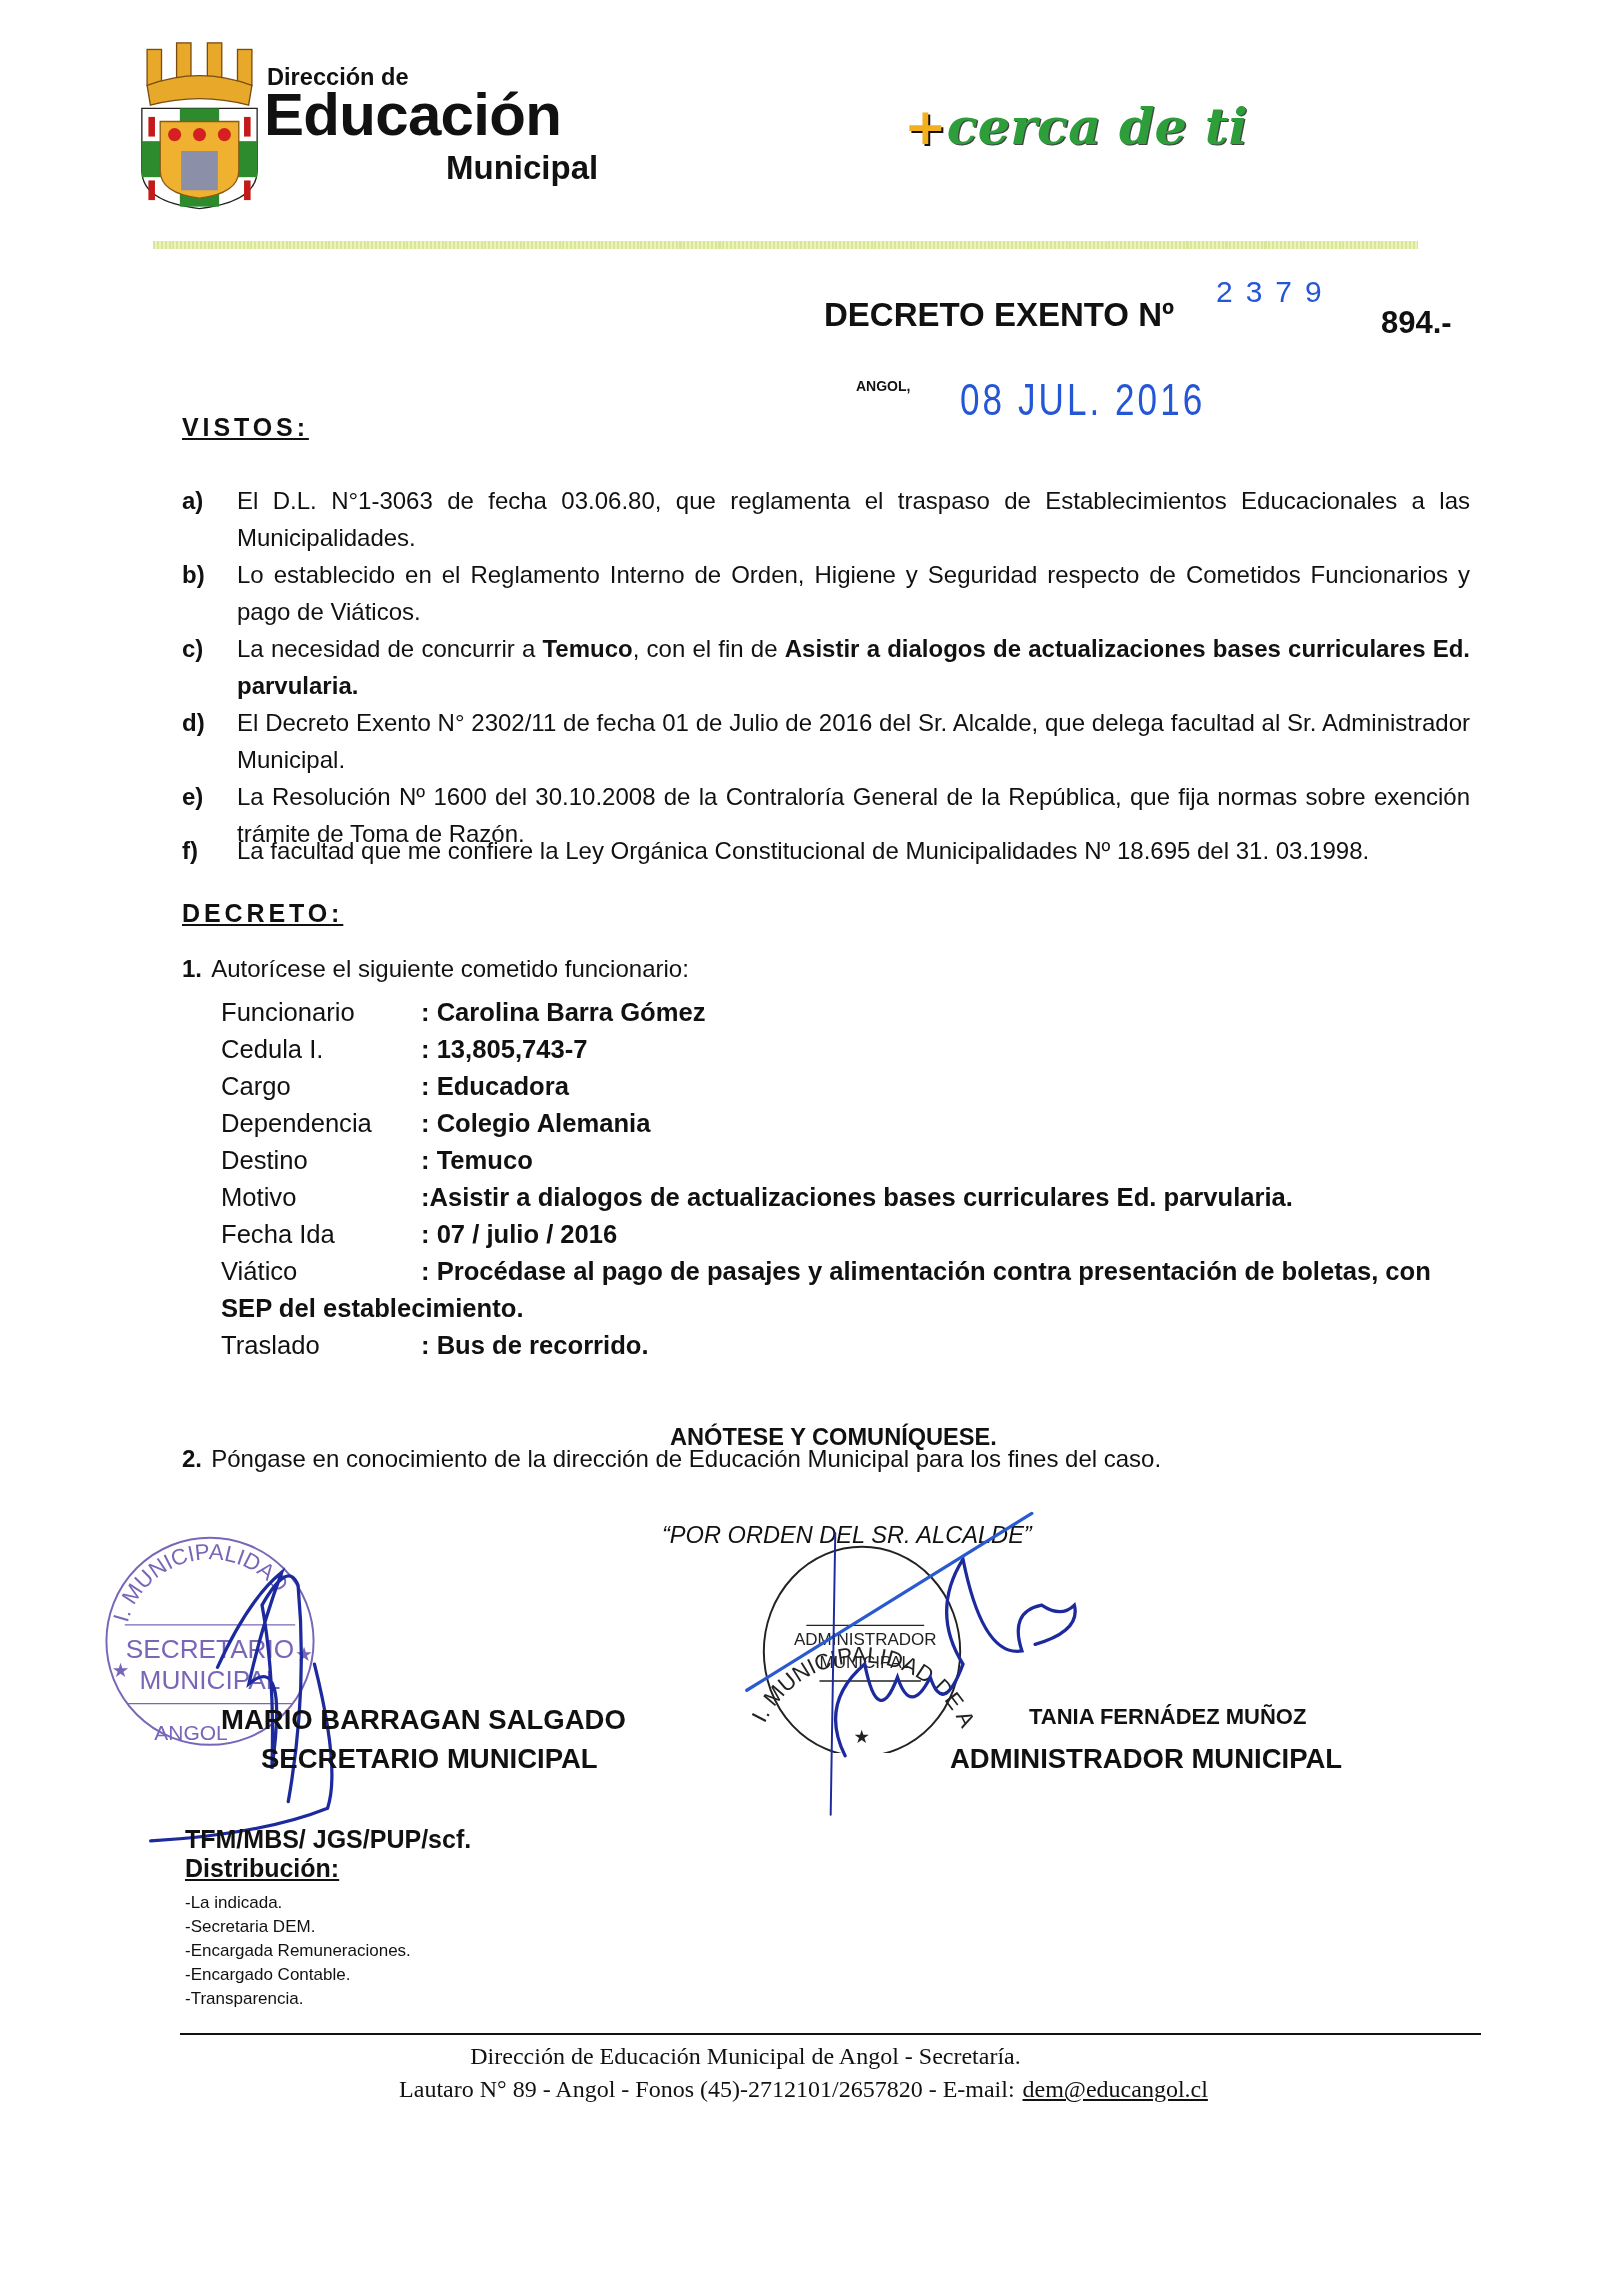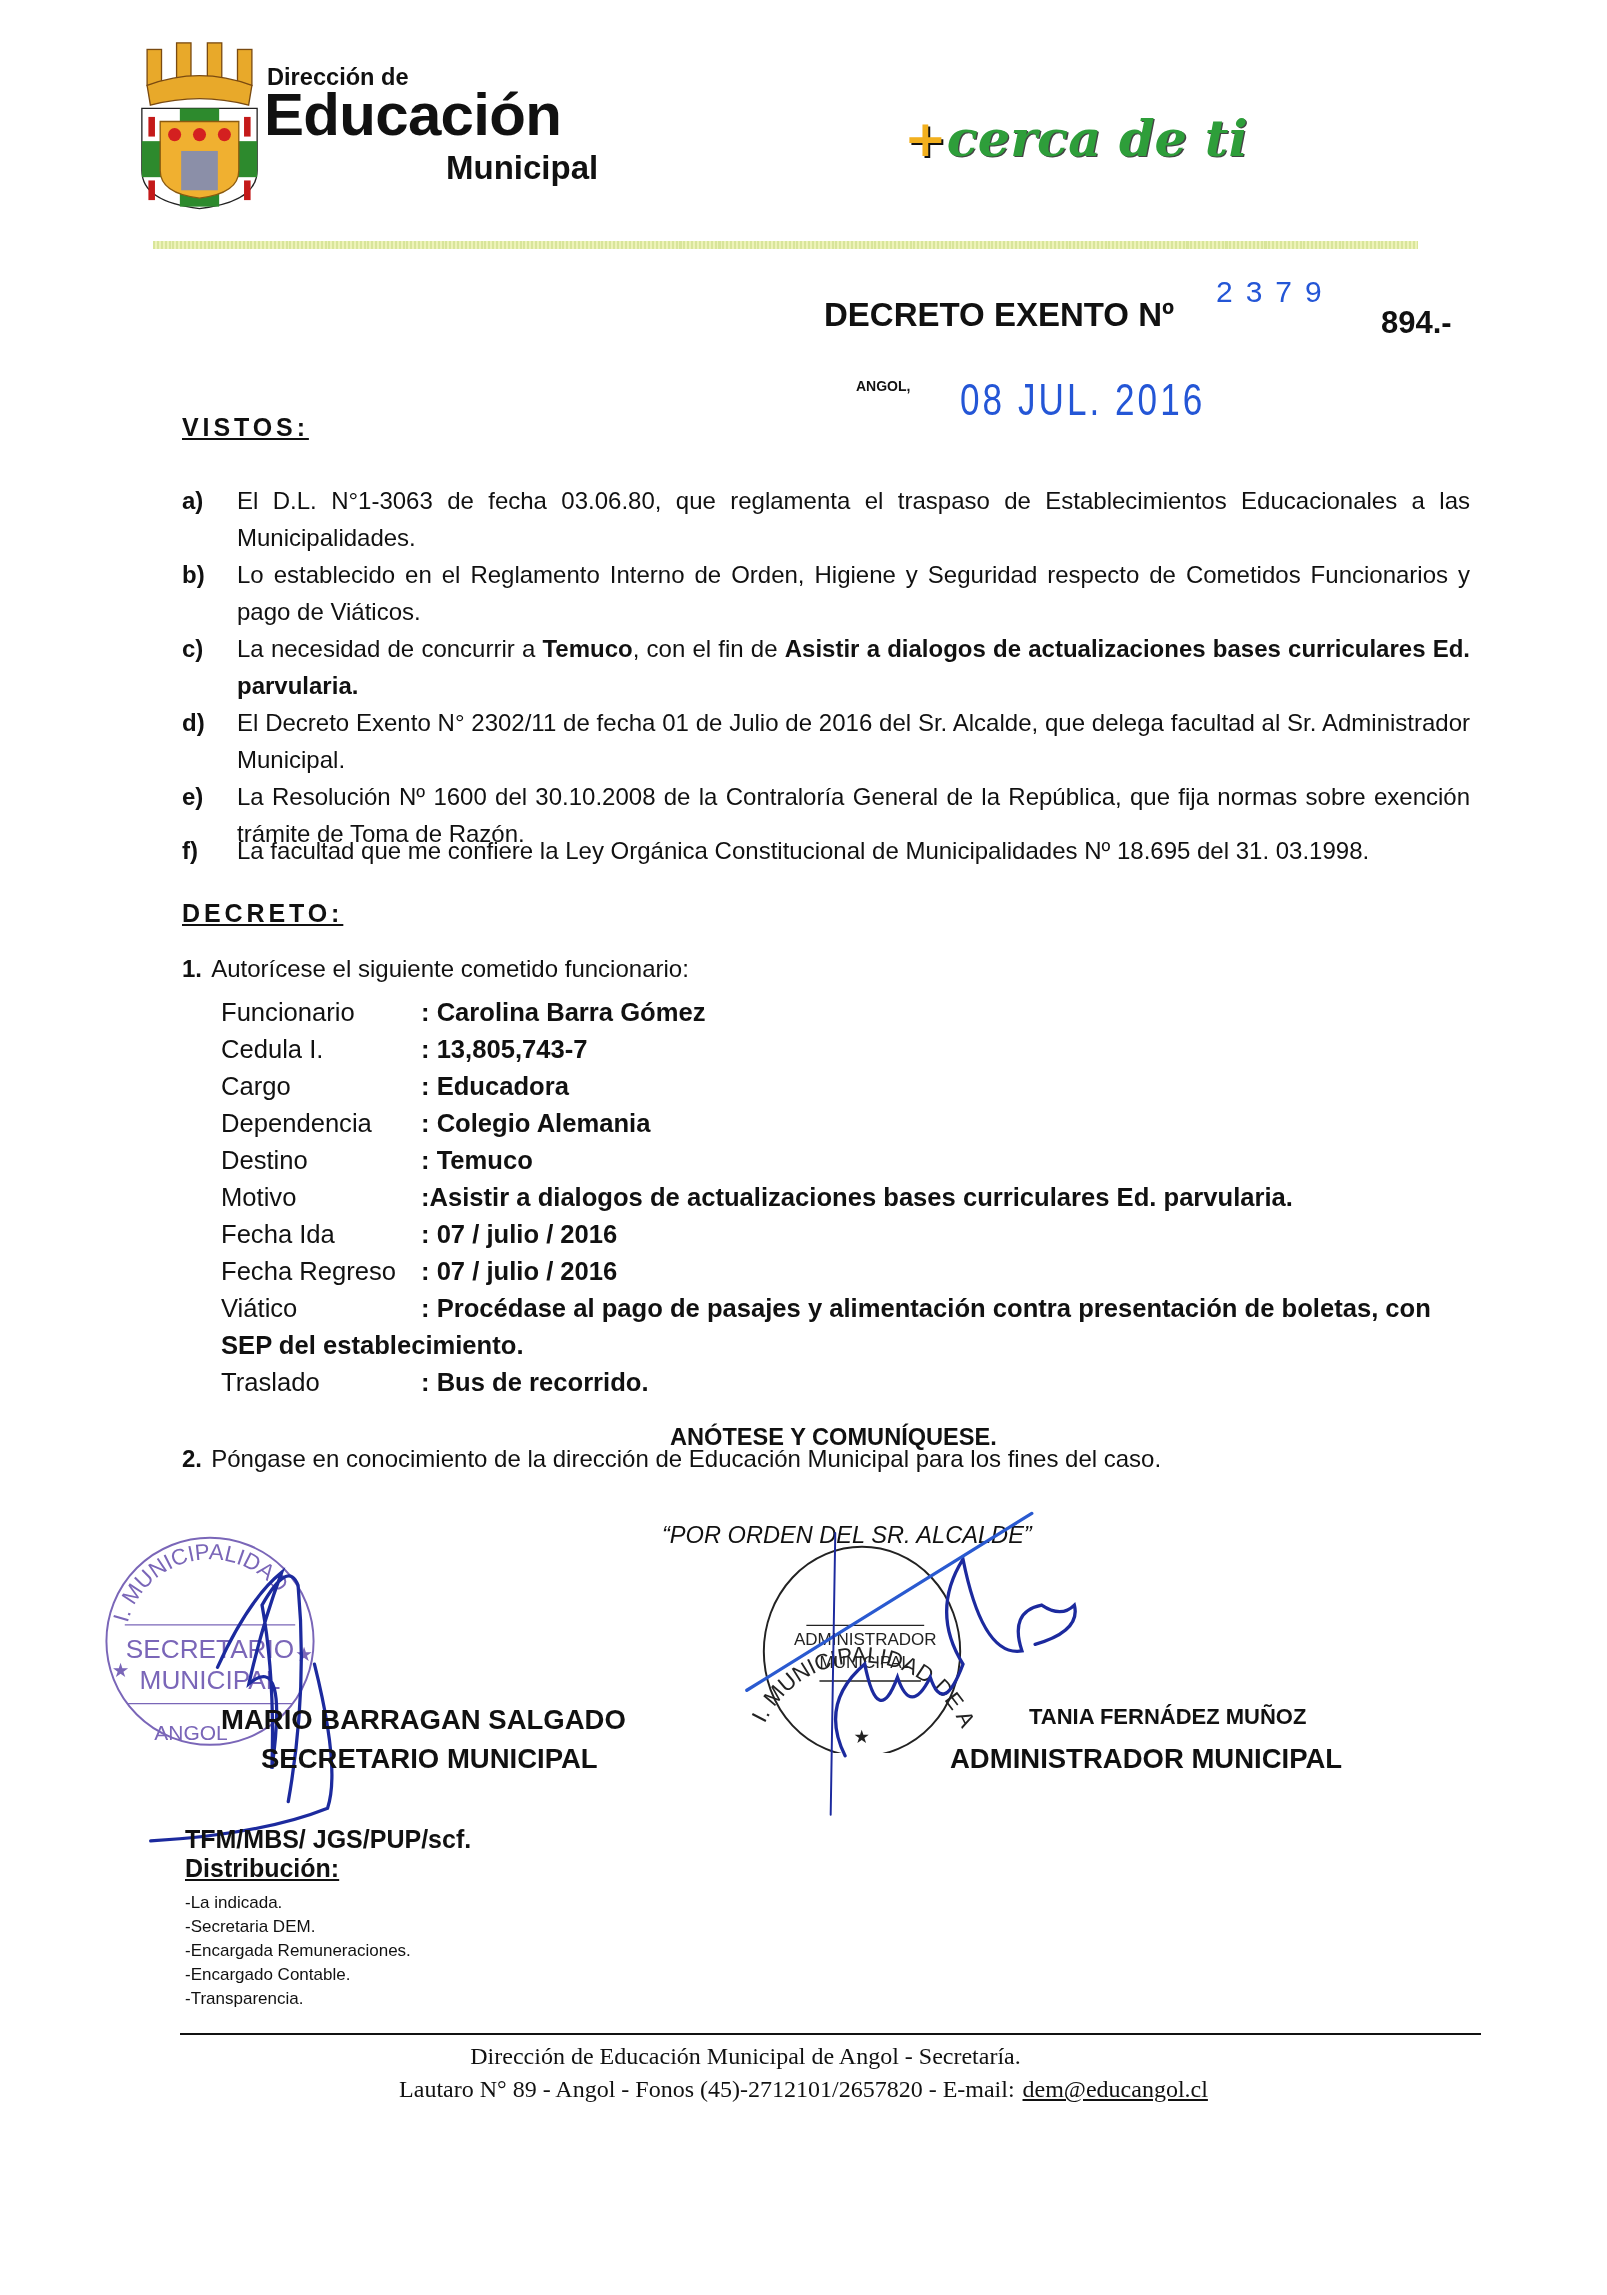--- a/index.html
+++ b/index.html
@@ -4,21 +4,21 @@
 <style>
   html, body { margin:0; padding:0; background:#ffffff; }
   body { width:1607px; height:2295px; position:relative; overflow:hidden;
          font-family:"Liberation Sans", sans-serif; color:#111; }
   .abs { position:absolute; }
   
   .crest { left:134px; top:33px; width:131px; height:177px; }
   .logo-small { left:267px; top:64px; font-size:23.6px; font-weight:bold; color:#111; }
   .logo-big { left:264px; top:85px; font-size:60px; font-weight:bold; color:#111; letter-spacing:-0.7px; line-height:1; }
   .logo-mun { left:446px; top:149px; font-size:33px; font-weight:bold; color:#111; }
-  .slogan { left:904px; top:108px; font-size:51px; font-weight:bold; font-style:italic;
+  .slogan { left:904px; top:96px; font-size:51px; font-weight:bold; font-style:italic;
             font-family:"DejaVu Serif", serif; }
   .slogan .plus { color:#f2b01e; text-shadow:2px 2px 0 #111; font-style:normal; }
   .slogan .txt { color:#2e9e3a; text-shadow:1.3px 1.3px 0 #444; }
   .hdr-line { left:153px; top:241px; width:1265px; height:7.9px;
               background:repeating-linear-gradient(90deg,#d8e59a 0 2px,#eef3b8 2px 3.9px); }
   
   .decreto-title { left:824px; top:296px; font-size:33px; font-weight:bold; }
   .stamp-num { left:1216px; top:275px; font-size:30px; color:#2456d6; letter-spacing:13px;
                font-family:"Liberation Sans", sans-serif; }
   .decreto-num { left:1381px; top:305px; font-size:31px; font-weight:bold; }
@@ -138,21 +138,20 @@
 </div>
 
 <div class="abs fields">
   <div class="row"><span class="k">Funcionario</span><span class="v">: Carolina Barra Gómez</span></div>
   <div class="row"><span class="k">Cedula I.</span><span class="v">: 13,805,743-7</span></div>
   <div class="row"><span class="k">Cargo</span><span class="v">: Educadora</span></div>
   <div class="row"><span class="k">Dependencia</span><span class="v">: Colegio Alemania</span></div>
   <div class="row"><span class="k">Destino</span><span class="v">: Temuco</span></div>
   <div class="row"><span class="k">Motivo</span><span class="v">:Asistir a dialogos de actualizaciones bases curriculares Ed. parvularia.</span></div>
   <div class="row"><span class="k">Fecha Ida</span><span class="v">: 07 / julio / 2016</span></div>
-  <div class="row"><span class="k">Fecha Regreso</span><span class="v">: 07 / julio / 2016</span></div>
   <div class="row wrap"><span class="k">Viático</span><span class="v">: Procédase al pago de pasajes y alimentación contra presentación de boletas, con</span></div>
   <div class="row"><span class="v">SEP del establecimiento.</span></div>
   <div class="row"><span class="k">Traslado</span><span class="v">: Bus de recorrido.</span></div>
 </div>
 
 <div class="abs p2 para">
   <span class="n">2.</span><span>Póngase en conocimiento de la dirección  de Educación Municipal para los fines del caso.</span>
 </div>
 
 <div class="abs anotese">ANÓTESE Y COMUNÍQUESE.</div>

